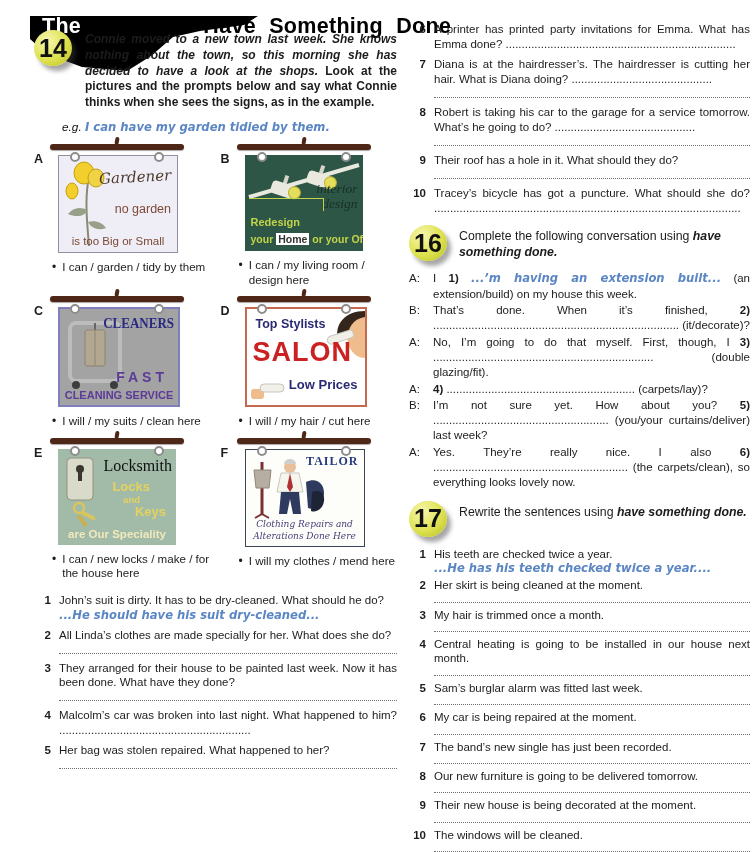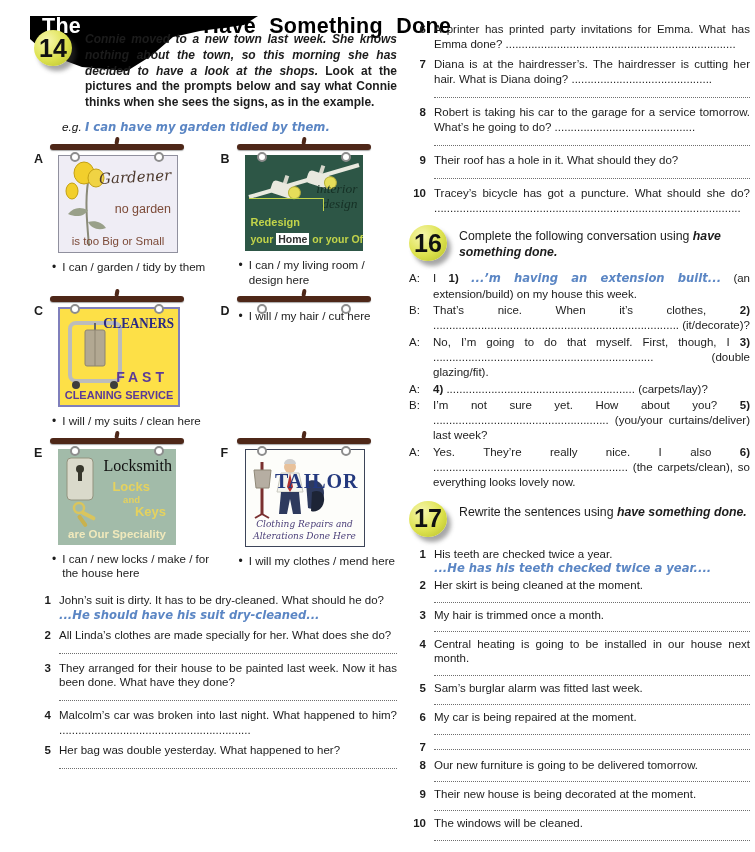--- a/index.html
+++ b/index.html
@@ -60,41 +60,41 @@
   .bB .b1 { right:5px; top:26px; font-family:"Liberation Serif", serif; font-style:italic;
             font-size:13.5px; color:#16302584; color:#163025; }
   .bB .b2 { right:5px; top:41px; font-family:"Liberation Serif", serif; font-style:italic;
             font-size:13.5px; color:#163025; }
   .bB .bline { left:4px; bottom:40px; width:74px; height:12px;
                border-top:1px solid #c2d44a; border-right:1px solid #c2d44a; }
   .bB .b3 { left:6px; bottom:23px; color:#c2d44a; font-weight:bold; font-size:11px; }
   .bB .b4 { left:6px; bottom:6px; color:#c2d44a; font-weight:bold; font-size:10.5px; white-space:nowrap; }
   .bB .home { background:#fff; color:#333; padding:0 2px; }
 
-  .bC { background:#fde047; border:2px solid #7f7fbb; }
+  .bC { background:#a3a3a3; border:2px solid #7f7fbb; }
   .bC .c1 { right:4px; top:5px; font-family:"Liberation Serif", serif; font-weight:bold;
             font-size:13px; color:#2a2a84; transform:scaleY(1.2); transform-origin:top; }
   .bC .c2 { right:10px; bottom:20px; font-weight:bold; font-size:14px; letter-spacing:4px; color:#5b3a98; }
   .bC .c3 { left:0; right:0; bottom:4px; text-align:center; font-weight:bold; font-size:11px; color:#5b3a98; }
 
   .bD { background:#fff; border:2px solid #c4694e; }
   .bD .d1 { left:9px; top:8px; font-weight:bold; font-size:12.5px; color:#2a2a74; }
   .bD .d2 { left:6px; top:28px; font-weight:bold; font-size:27px; color:#cc2121; letter-spacing:1px; }
   .bD .d3 { right:7px; bottom:13px; font-weight:bold; font-size:13px; color:#2a2a74; }
 
   .bE { background:#a2bba9; }
   .bE .e1 { right:4px; top:8px; font-family:"Liberation Serif", serif; font-size:16px; color:#101010; }
   .bE .e2 { right:26px; top:30px; color:#e5d25e; font-weight:bold; font-size:13px; }
   .bE .e3 { right:36px; top:45px; color:#e5d25e; font-weight:bold; font-size:9.5px; }
   .bE .e4 { right:10px; top:55px; color:#e5d25e; font-weight:bold; font-size:13px; }
   .bE .e5 { left:0; right:0; bottom:5px; text-align:center; color:#f0e9bc; font-weight:bold; font-size:11.5px; }
 
   .bF { background:#fdfdfa; border:1px solid #3c4458; }
-  .bF .f1 { right:5px; top:20px; font-family:"Liberation Serif", serif; font-weight:bold;
-            font-size:20px; color:#24397e; letter-spacing:1px; }
+  .bF .f1 { right:5px; top:4px; font-family:"Liberation Serif", serif; font-weight:bold;
+            font-size:12px; color:#24397e; letter-spacing:1px; }
   .bF .f2 { left:0; right:0; bottom:17px; text-align:center; font-family:"DejaVu Serif", serif;
             font-style:italic; font-size:9px; color:#4a3e78; }
   .bF .f3 { left:0; right:0; bottom:5px; text-align:center; font-family:"DejaVu Serif", serif;
             font-style:italic; font-size:9px; color:#4a3e78; }
 
   .prompt { display:flex; gap:6px; margin:7px 0 0 2px; font-size:11.6px; line-height:1.25; width:158px; }
   .bullet { font-size:12px; line-height:1.2; }
 
   
   .qitem { display:flex; gap:8px; font-size:11.5px; line-height:1.3; margin-bottom:5px; }
@@ -225,20 +225,34 @@
             <span>I will / my suits / clean here</span>
           </div>
       </div>
 
       <div class="signcell">
         <div class="sletter">D</div>
         <div class="hang">
           <div class="bar"></div>
           <span class="ring r1"></span>
             <span class="ring r2"></span>
+          <div class="board bD">
+            <svg class="pic" style="right:0;top:0" width="44" height="62" viewBox="0 0 44 62">
+              <path d="M44 2 C24 2 13 15 17 32 L29 27 C31 16 37 10 44 10 Z" fill="#35261c"></path>
+              <path d="M44 8 C31 10 25 21 27 35 C31 45 37 49 44 49 Z" fill="#efbc8d"></path>
+              <rect x="6" y="24" width="27" height="8" rx="4" fill="#f0f0e8" stroke="#c6c6bd" transform="rotate(-18 20 28)"></rect>
+            </svg>
+            <svg class="pic" style="left:2px;bottom:2px" width="38" height="26" viewBox="0 0 38 26">
+              <rect x="2" y="12" width="13" height="10" rx="3" fill="#efbc8d"></rect>
+              <rect x="11" y="7" width="24" height="8" rx="4" fill="#f0f0e8" stroke="#c6c6bd"></rect>
+            </svg>
+            <div class="d1">Top Stylists</div>
+            <div class="d2">SALON</div>
+            <div class="d3">Low Prices</div>
+          </div>
         </div>
         <div class="prompt">
             <span class="bullet">•</span>
             <span>I will / my hair / cut here</span>
           </div>
       </div>
 
       <div class="signcell">
         <div class="sletter">E</div>
         <div class="hang">
@@ -315,21 +329,21 @@
       <span class="qnum">3</span>
       <span class="qtext"><span>They arranged for their house to be painted last week. Now it has been done. What have they done?</span>
         <span class="dotline" style="display:block"></span></span>
     </div>
     <div class="qitem">
       <span class="qnum">4</span>
       <span class="qtext">Malcolm’s car was broken into last night. What happened to him? ............................................................</span>
     </div>
     <div class="qitem">
       <span class="qnum">5</span>
-      <span class="qtext"><span>Her bag was double yesterday. What happened to her?</span>
+      <span class="qtext"><span>Her bag was stolen repaired. What happened to her?</span>
         <span class="dotline" style="display:block"></span></span>
     </div>
   </section>
 
   <section class="col-right">
 
     <div class="qitem">
       <span class="qnum">6</span>
       <span class="qtext">A printer has printed party invitations for Emma. What has Emma done? ........................................................................</span>
     </div>
@@ -358,21 +372,21 @@
       <p class="exhead-text2"><span class="hbold">Complete the following conversation using </span><span class="hital">have something done.</span></p>
     </div>
 
     <div class="conv">
       <div class="cl">
         <span class="cspk">A:</span>
         <span class="ctext"><span>I </span><span class="cnum">1) </span><span class="ans">...’m having an extension built...</span><span> (an extension/build) on my house this week.</span></span>
       </div>
       <div class="cl">
         <span class="cspk">B:</span>
-        <span class="ctext"><span>That’s nice. When it’s clothes, </span><span class="cnum">2) </span><span>............................................................................. (it/decorate)?</span></span>
+        <span class="ctext"><span>That’s done. When it’s finished, </span><span class="cnum">2) </span><span>............................................................................. (it/decorate)?</span></span>
       </div>
       <div class="cl">
         <span class="cspk">A:</span>
         <span class="ctext"><span>No, I’m going to do that myself. First, though, I </span><span class="cnum">3) </span><span>..................................................................... (double glazing/fit).</span></span>
       </div>
       <div class="cl">
         <span class="cspk">A:</span>
         <span class="ctext"><span></span><span class="cnum">4) </span><span>........................................................... (carpets/lay)?</span></span>
       </div>
       <div class="cl">
@@ -411,21 +425,21 @@
       <div class="qitem">
         <span class="qnum">5</span>
         <span class="qtext"><span>Sam’s burglar alarm was fitted last week.</span><span class="dotline" style="display:block"></span></span>
       </div>
       <div class="qitem">
         <span class="qnum">6</span>
         <span class="qtext"><span>My car is being repaired at the moment.</span><span class="dotline" style="display:block"></span></span>
       </div>
       <div class="qitem">
         <span class="qnum">7</span>
-        <span class="qtext"><span class="dotline" style="display:block"></span></span>
+        <span class="qtext"><span>The band’s new single has just been recorded.</span><span class="dotline" style="display:block"></span></span>
       </div>
       <div class="qitem">
         <span class="qnum">8</span>
         <span class="qtext"><span>Our new furniture is going to be delivered tomorrow.</span><span class="dotline" style="display:block"></span></span>
       </div>
       <div class="qitem">
         <span class="qnum">9</span>
         <span class="qtext"><span>Their new house is being decorated at the moment.</span><span class="dotline" style="display:block"></span></span>
       </div>
       <div class="qitem">

